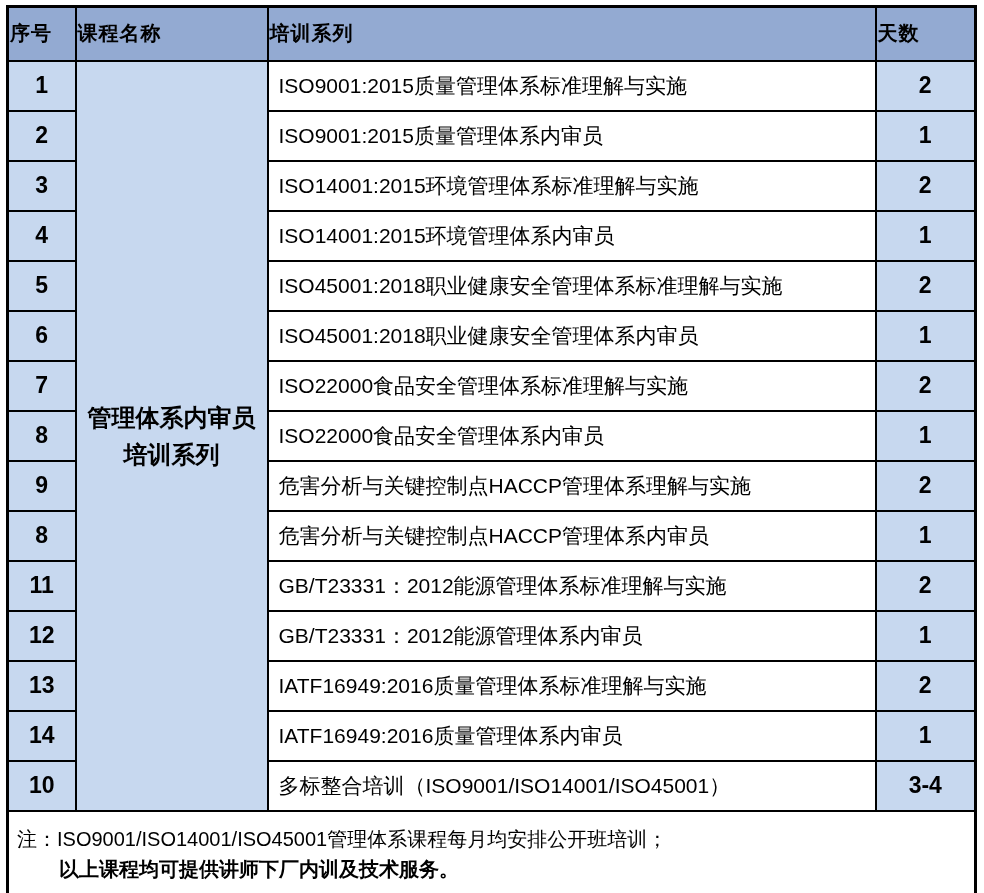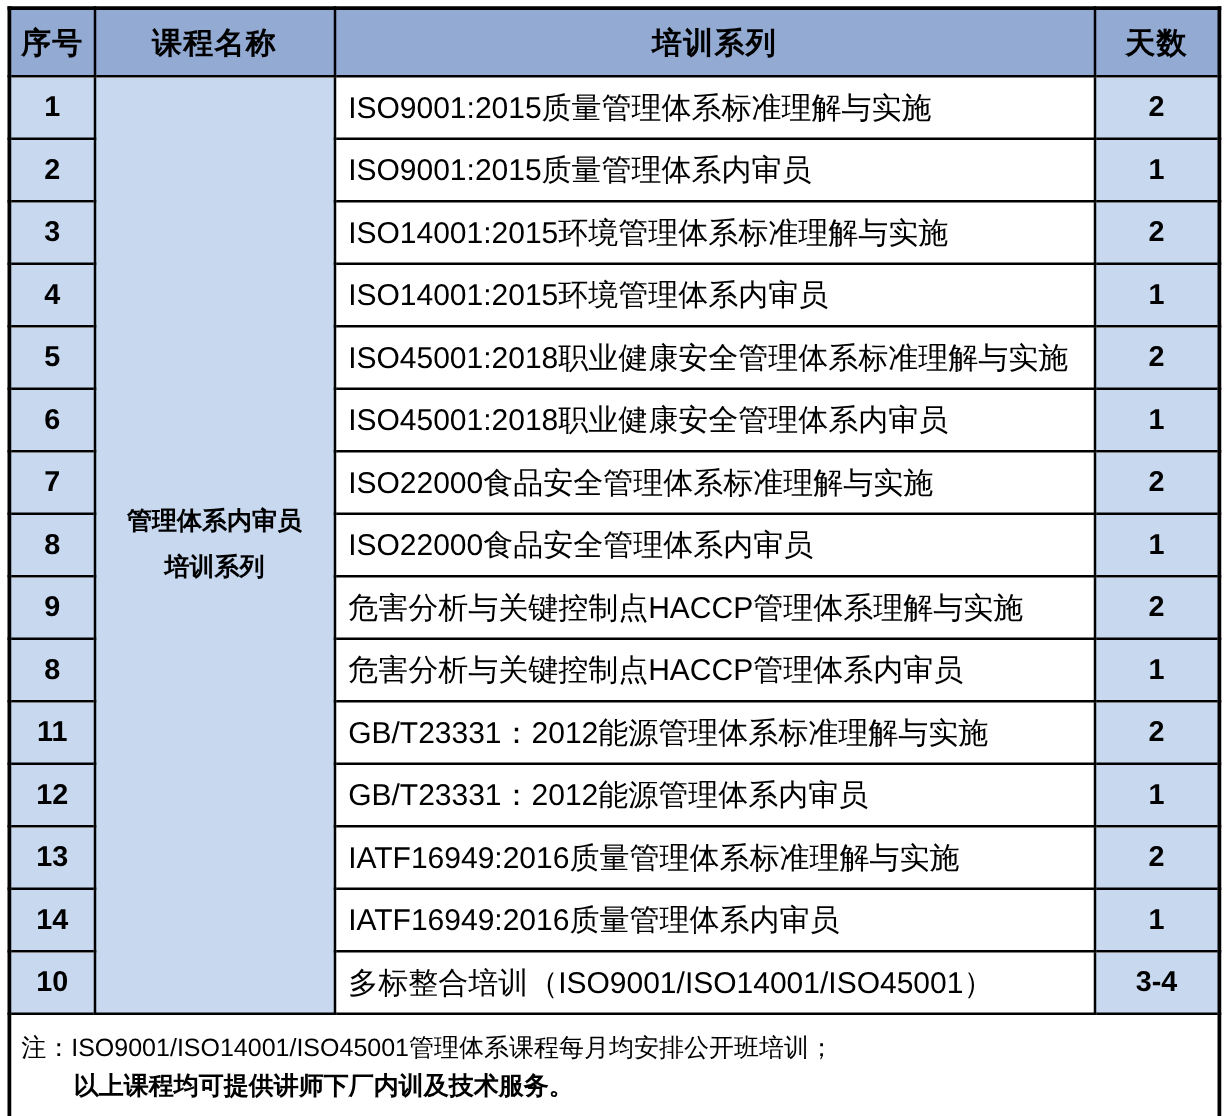--- a/index.html
+++ b/index.html
@@ -28,43 +28,43 @@
   th, td {
     border: 2px solid #000000;
     overflow: hidden;
     white-space: nowrap;
   }
   thead tr { height: 54px; }
   tbody tr.course-row { height: 50px; }
 
   th.hdr {
     background: #93AAD2;
-    font-size: 24px;
+    font-size: 20px;
     font-weight: bold;
-    text-align: center;
+    text-align: left;
     letter-spacing: 1px;
   }
   td.no-cell, td.days-cell {
     background: #C7D8EF;
     text-align: center;
     font-weight: bold;
     font-size: 23px;
   }
   td.series-cell {
     background: #C7D8EF;
     text-align: center;
     vertical-align: middle;
     font-weight: bold;
-    font-size: 20px;
+    font-size: 24px;
     line-height: 37px;
   }
   td.name-cell {
     background: #ffffff;
     text-align: left;
-    font-size: 24px;
+    font-size: 21px;
     font-weight: normal;
     padding-left: 10px;
   }
   td.note-cell {
     background: #ffffff;
     height: 76px;
     font-size: 20px;
     line-height: 30px;
     vertical-align: middle;
     padding: 4px 0 4px 8px;

